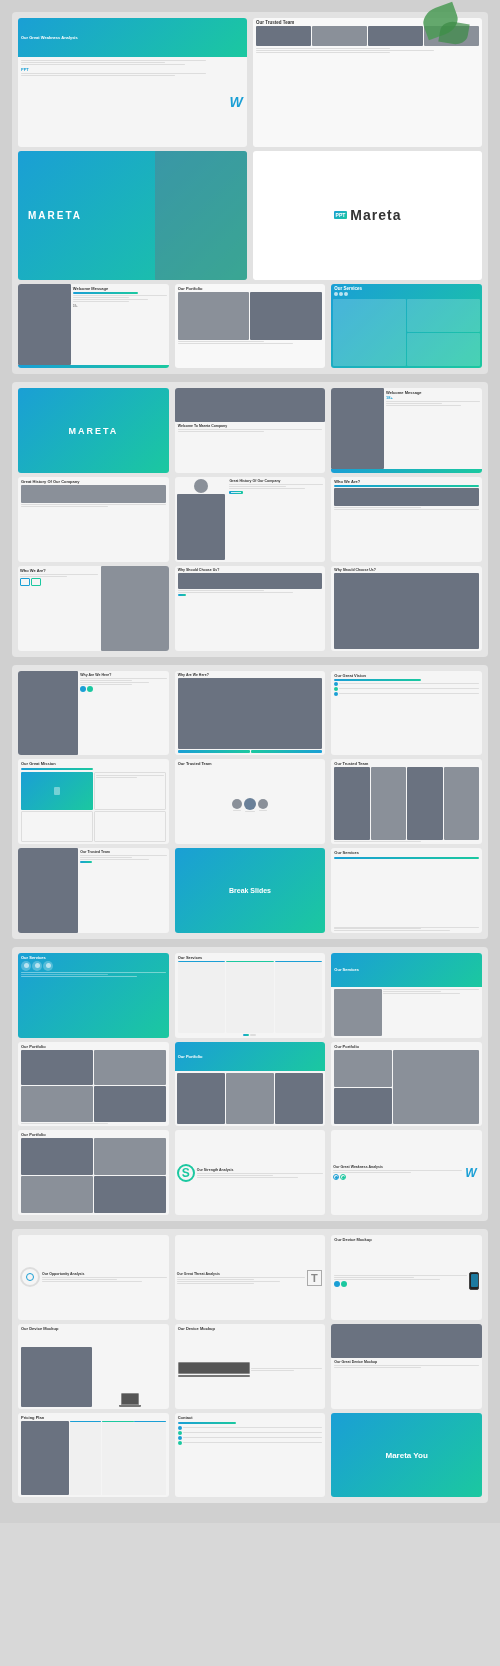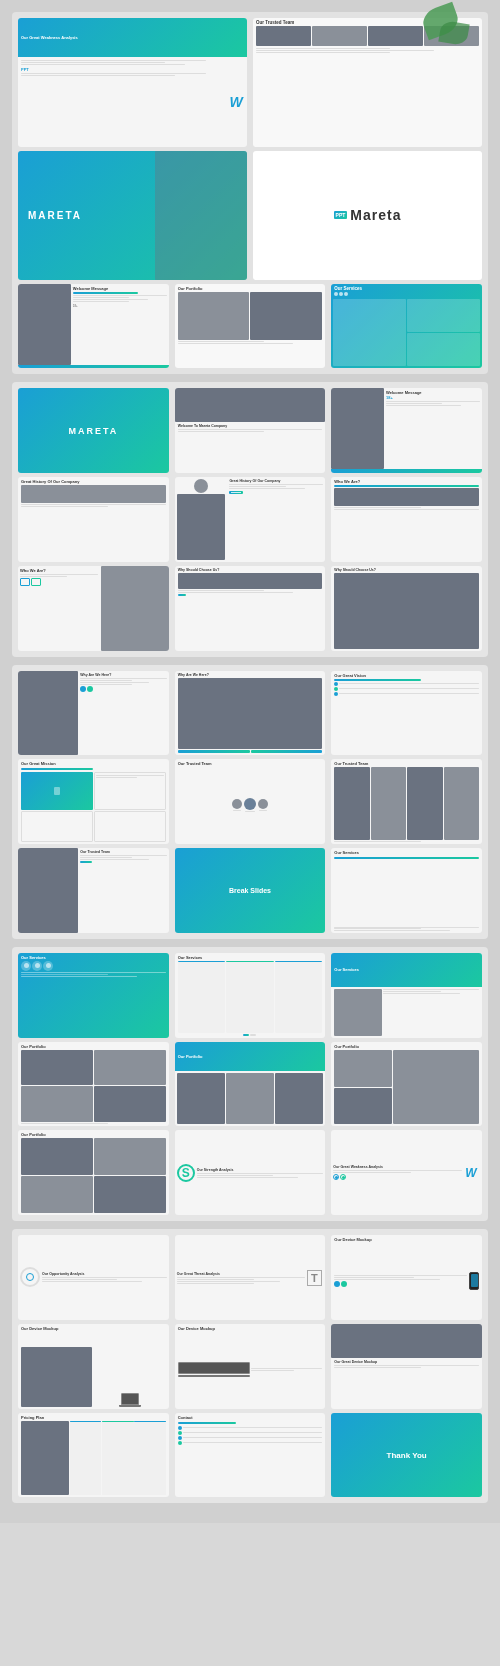--- a/index.html
+++ b/index.html
@@ -798,19 +798,19 @@
             <div style="display:flex; align-items:center; gap:1px;">
               <div style="width:4px; height:4px; border-radius:50%; background:#1bc8a0;"></div>
               <div class="slide-line" style="flex:1;"></div>
             </div>
           </div>
         </div>
       </div>
 
       <div class="slide-card" style="background:linear-gradient(135deg,#1a9fd5,#1bc8a0); justify-content:center; align-items:center;">
         <div style="text-align:center; padding:4px;">
-          <div style="font-size:8px; font-weight:bold; color:white;">Thank You</div>
+          <div style="font-size:8px; font-weight:bold; color:white;">Mareta You</div>
         </div>
       </div>
     </div>
   </div>
 
 </div>
 
 </body></html>

